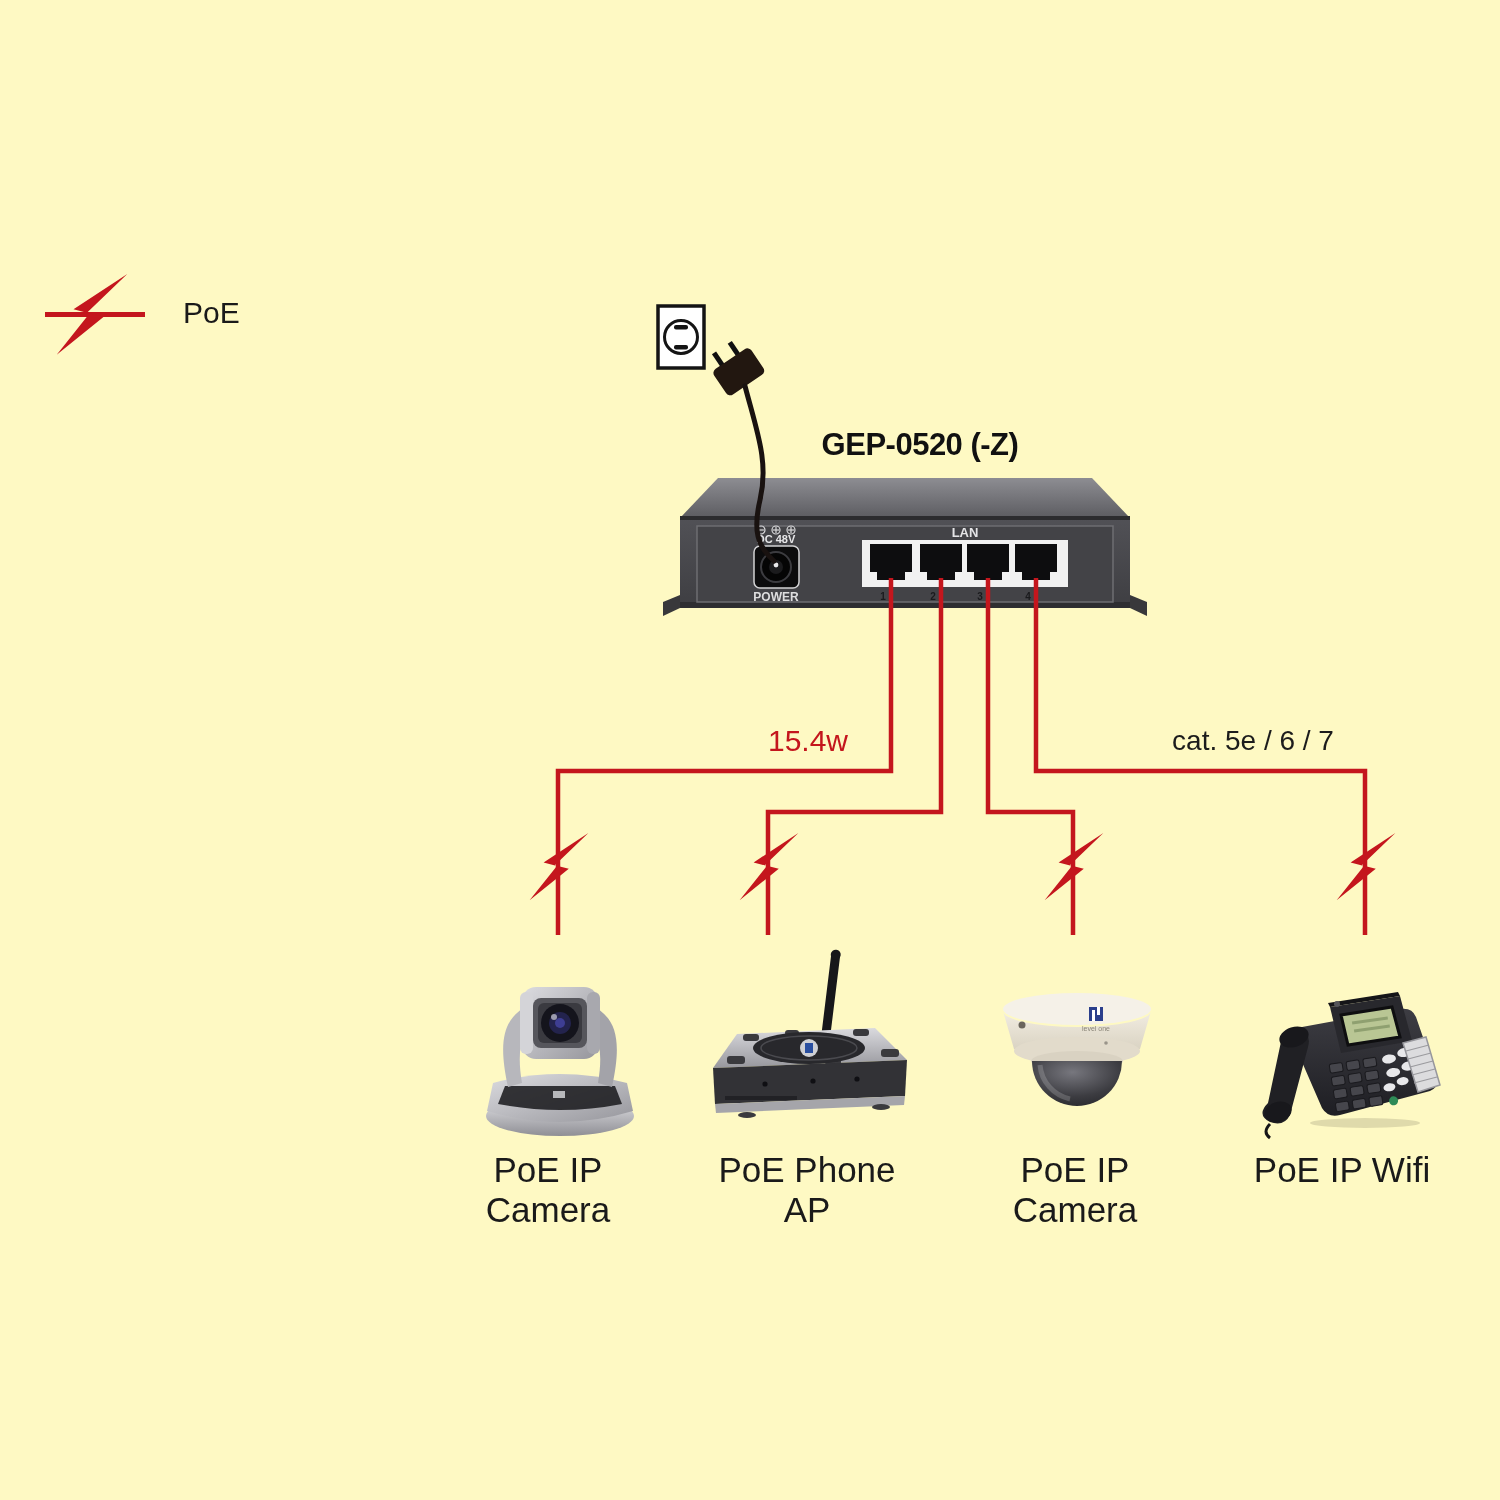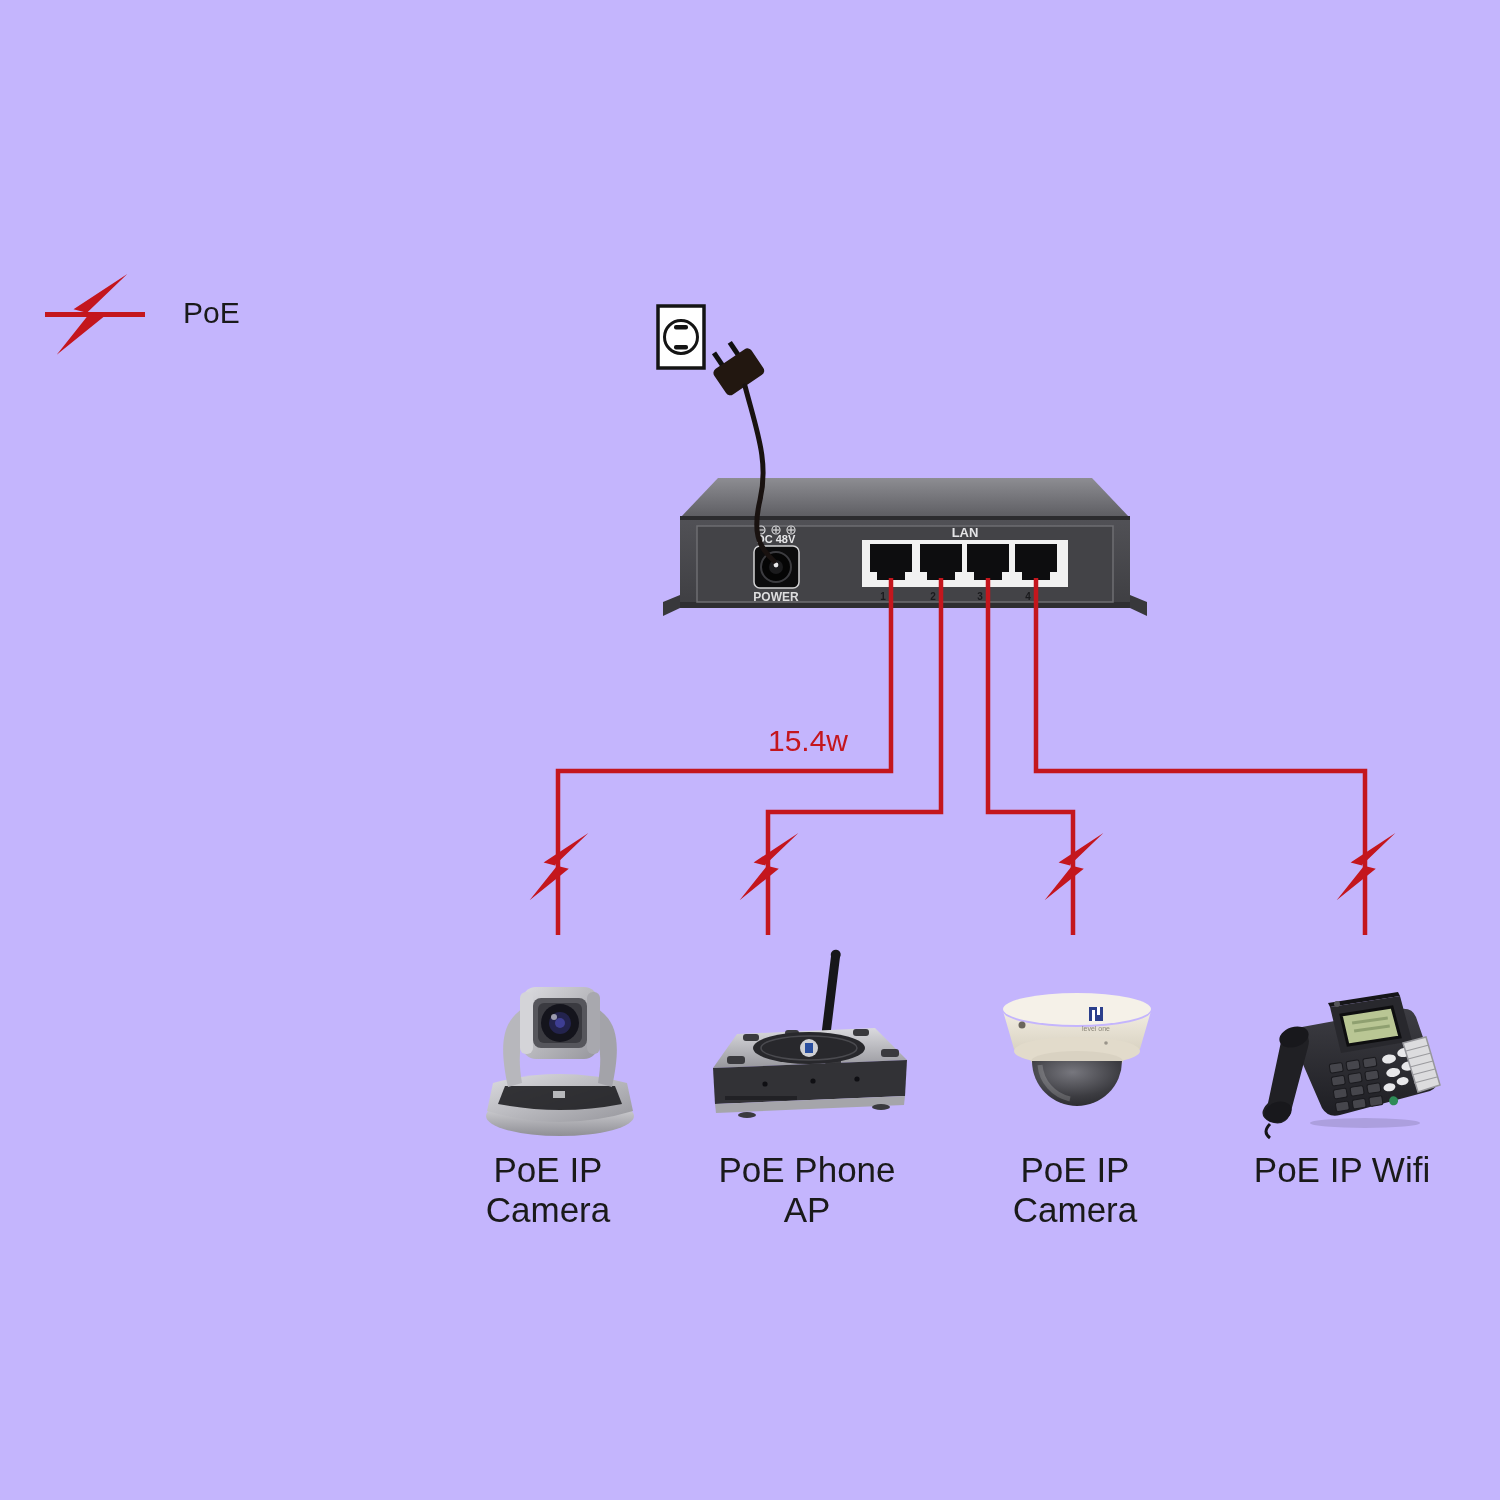--- a/index.html
+++ b/index.html
@@ -1,16 +1,16 @@
 <!DOCTYPE html>
 <html><head>
 <meta charset="utf-8">
 <style>
   html,body{margin:0;padding:0;background:#ffffff;}
-  #canvas{position:relative;width:1500px;height:1500px;background:#c4b5fd;overflow:hidden;
+  #canvas{position:relative;width:1500px;height:1500px;background:#fef9c3;overflow:hidden;
           font-family:"Liberation Sans", sans-serif;}
   .abs{position:absolute;}
   .title-label{font-size:31px;font-weight:bold;color:#111;text-align:center;letter-spacing:-0.5px;}
   .red-label{color:#c4161d;font-size:30px;text-align:center;}
   .cable-label{color:#1c1c1c;font-size:28px;text-align:center;}
   .device-label{font-size:35px;color:#1a1a1a;text-align:center;}
   .legend-label{font-size:30px;color:#1a1a1a;}
   svg{display:block;}
   text{font-family:"Liberation Sans", sans-serif;}
 </style>
@@ -26,20 +26,21 @@
       </symbol>
     </defs>
   </svg>
 
   <svg class="abs" style="left:30px;top:270px" width="140" height="90">
     <rect x="15" y="42" width="100" height="5" fill="#c4161d"></rect>
     <use href="#bolt" x="20" y="4" width="84" height="84" fill="#c4161d"></use>
   </svg>
   <div class="abs legend-label" style="left:183px;top:296px">PoE</div>
 
+  <div class="abs title-label" style="left:770px;top:427px;width:300px">GEP-0520 (-Z)</div>
 
   <svg class="abs" style="left:655px;top:450px" width="510" height="200" viewBox="0 0 510 200">
     <defs>
       <linearGradient id="g-top" x1="0" y1="0" x2="0" y2="1">
         <stop offset="0" stop-color="#8d8d92"></stop>
           <stop offset="1" stop-color="#5c5c61"></stop>
       </linearGradient>
       <linearGradient id="g-front" x1="0" y1="0" x2="0" y2="1">
         <stop offset="0" stop-color="#515156"></stop>
           <stop offset="1" stop-color="#3e3e42"></stop>
@@ -127,20 +128,21 @@
 
     <g fill="#c4161d">
       <use href="#bolt" x="524" y="833" width="70" height="70"></use>
       <use href="#bolt" x="734" y="833" width="70" height="70"></use>
       <use href="#bolt" x="1039" y="833" width="70" height="70"></use>
       <use href="#bolt" x="1331" y="833" width="70" height="70"></use>
     </g>
   </svg>
 
   <div class="abs red-label" style="left:708px;top:724px;width:200px">15.4w</div>
+  <div class="abs cable-label" style="left:1103px;top:725px;width:300px">cat. 5e / 6 / 7</div>
 
   <svg class="abs" style="left:475px;top:965px" width="170" height="175" viewBox="0 0 170 175">
     <defs>
       <linearGradient id="g-sil" x1="0" y1="0" x2="0" y2="1">
         <stop offset="0" stop-color="#e9e9ec"></stop>
           <stop offset="1" stop-color="#8f8f95"></stop>
       </linearGradient>
       <linearGradient id="g-sil2" x1="0" y1="0" x2="1" y2="1">
         <stop offset="0" stop-color="#dcdce0"></stop>
           <stop offset="1" stop-color="#96969c"></stop>

